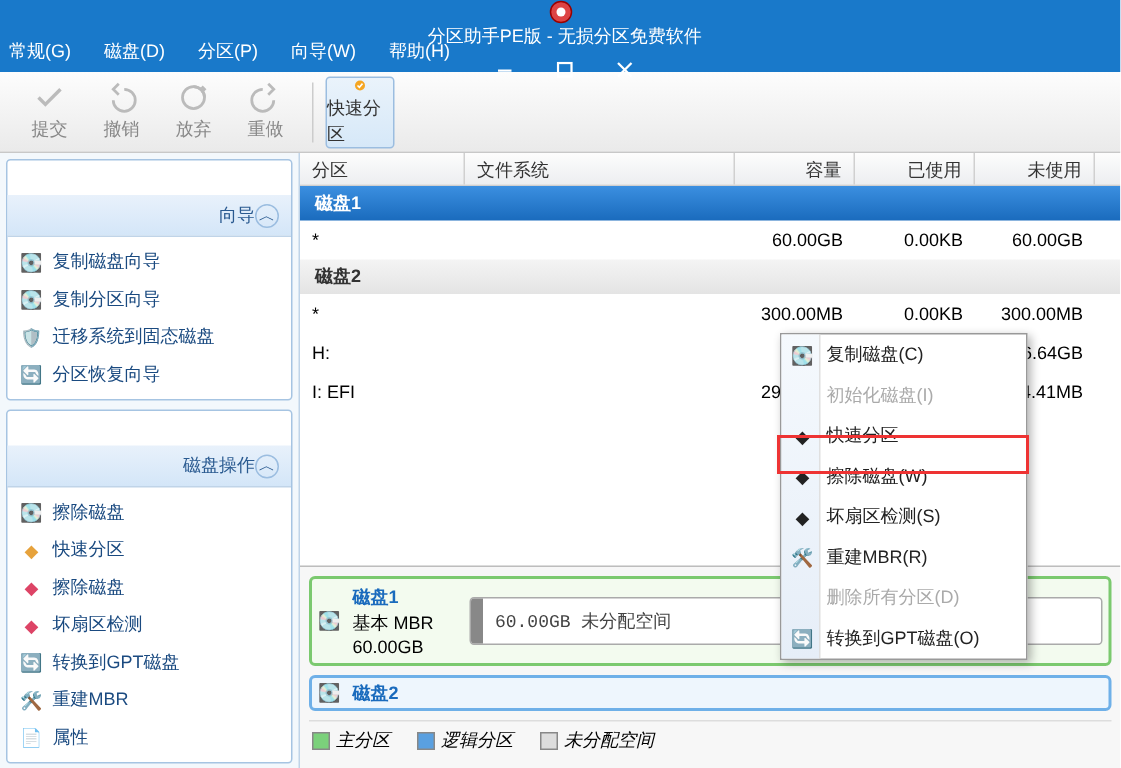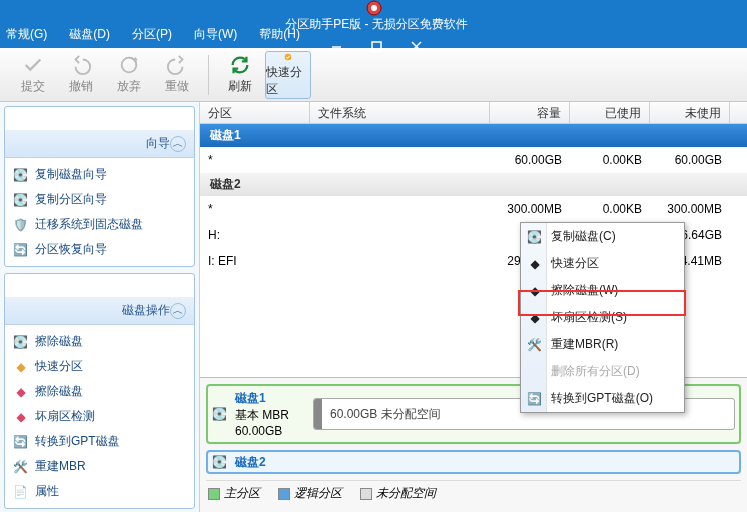--- a/index.html
+++ b/index.html
@@ -56,21 +56,21 @@
 .ctx-left { position:absolute; left:0; top:0; bottom:0; width:26px; background:linear-gradient(#f5f9fd,#e6eef8); border-right:1px solid #e0e0e0; }
 
 
 .diskvis { border-top: 1px solid #bdbdbd; background: #f7f7f7; padding: 6px; }
 .viscard { border: 2px solid #7bc96f; border-radius: 4px; padding: 4px; background: #f3fbef; display: flex; align-items: center; gap: 8px; margin-bottom: 6px; }
 .viscard.blue { border-color: #6fb0e8; background: #eef6fd; }
 .visinfo { width: 70px; }
 .visinfo .dn { color: #1a6bbd; font-weight: bold; }
 .visbar { flex: 1; height: 32px; border: 1px solid #aaa; border-radius: 3px; background: #fff; display: flex; align-items: center; padding-left: 10px; color: #444; position: relative; }
 .visbar::before { content:''; position:absolute; left:0; top:0; bottom:0; width:8px; background:#888; border-radius: 2px 0 0 2px; }
-.visbar span{ margin-left:6px; }
+.visbar span{ margin-left:6px;font-family:Liberation Mono, monospace; }
 .legend { display:flex; gap:18px; align-items:center; padding:4px 2px; border-top:1px solid #ddd;font-style:italic; }
 .lg { display:flex; align-items:center; gap:4px; }
 .sw { width:12px; height:12px; border:1px solid #888; }
 .sw.p{background:#7bd17b;} .sw.l{background:#5aa0e0;} .sw.u{background:#ddd;}
 
 
 .ic-disk{color:#5a9bd4;} .ic-part{color:#e6a23c;} .ic-wipe{color:#d46; } .ic-bad{color:#d46;} .ic-gpt{color:#4a8;}
 </style>
 </head>
 <body>
@@ -134,29 +134,20 @@
       <span>放弃</span>
     </div>
   <div class="tbtn">
       <svg viewBox="0 0 24 24">
         <path d="M10 6a8 8 0 108 8" fill="none" stroke="#bbb" stroke-width="2"></path>
         <path d="M14 10l4-4-4-4" fill="none" stroke="#bbb" stroke-width="2"></path>
       </svg>
       <span>重做</span>
     </div>
   <div class="tsep"></div>
-  <div class="tbtn enabled">
-      <svg viewBox="0 0 24 24">
-        <path d="M4 12a8 8 0 018-8 8 8 0 017 4" fill="none" stroke="#1a8a3a" stroke-width="2.5"></path>
-        <path d="M19 3v5h-5" fill="none" stroke="#1a8a3a" stroke-width="2.5"></path>
-        <path d="M20 12a8 8 0 01-8 8 8 8 0 01-7-4" fill="none" stroke="#1a8a3a" stroke-width="2.5"></path>
-        <path d="M5 21v-5h5" fill="none" stroke="#1a8a3a" stroke-width="2.5"></path>
-      </svg>
-      <span>刷新</span>
-    </div>
   <div class="tbtn enabled active">
       <svg viewBox="0 0 24 24">
         <circle cx="12" cy="12" r="8" fill="#f5a623"></circle>
         <path d="M8 12l3 3 5-6" fill="none" stroke="#fff" stroke-width="2.5"></path>
       </svg>
       <span>快速分区</span>
     </div>
 </div>
 
 <div class="main">
@@ -307,20 +298,23 @@
           </div>
       </div>
     </div>
 
     <div class="ctxmenu">
       <div class="ctx-left"></div>
       <div class="ctx-item">
           <span class="cico">💽</span>
           <span>复制磁盘(C)</span>
         </div>
+      <div class="ctx-item disabled">
+          <span>初始化磁盘(I)</span>
+        </div>
       <div class="ctx-item">
           <span class="cico">◆</span>
           <span>快速分区</span>
         </div>
       <div class="ctx-item">
           <span class="cico">◆</span>
           <span>擦除磁盘(W)</span>
         </div>
       <div class="ctx-item">
           <span class="cico">◆</span>

